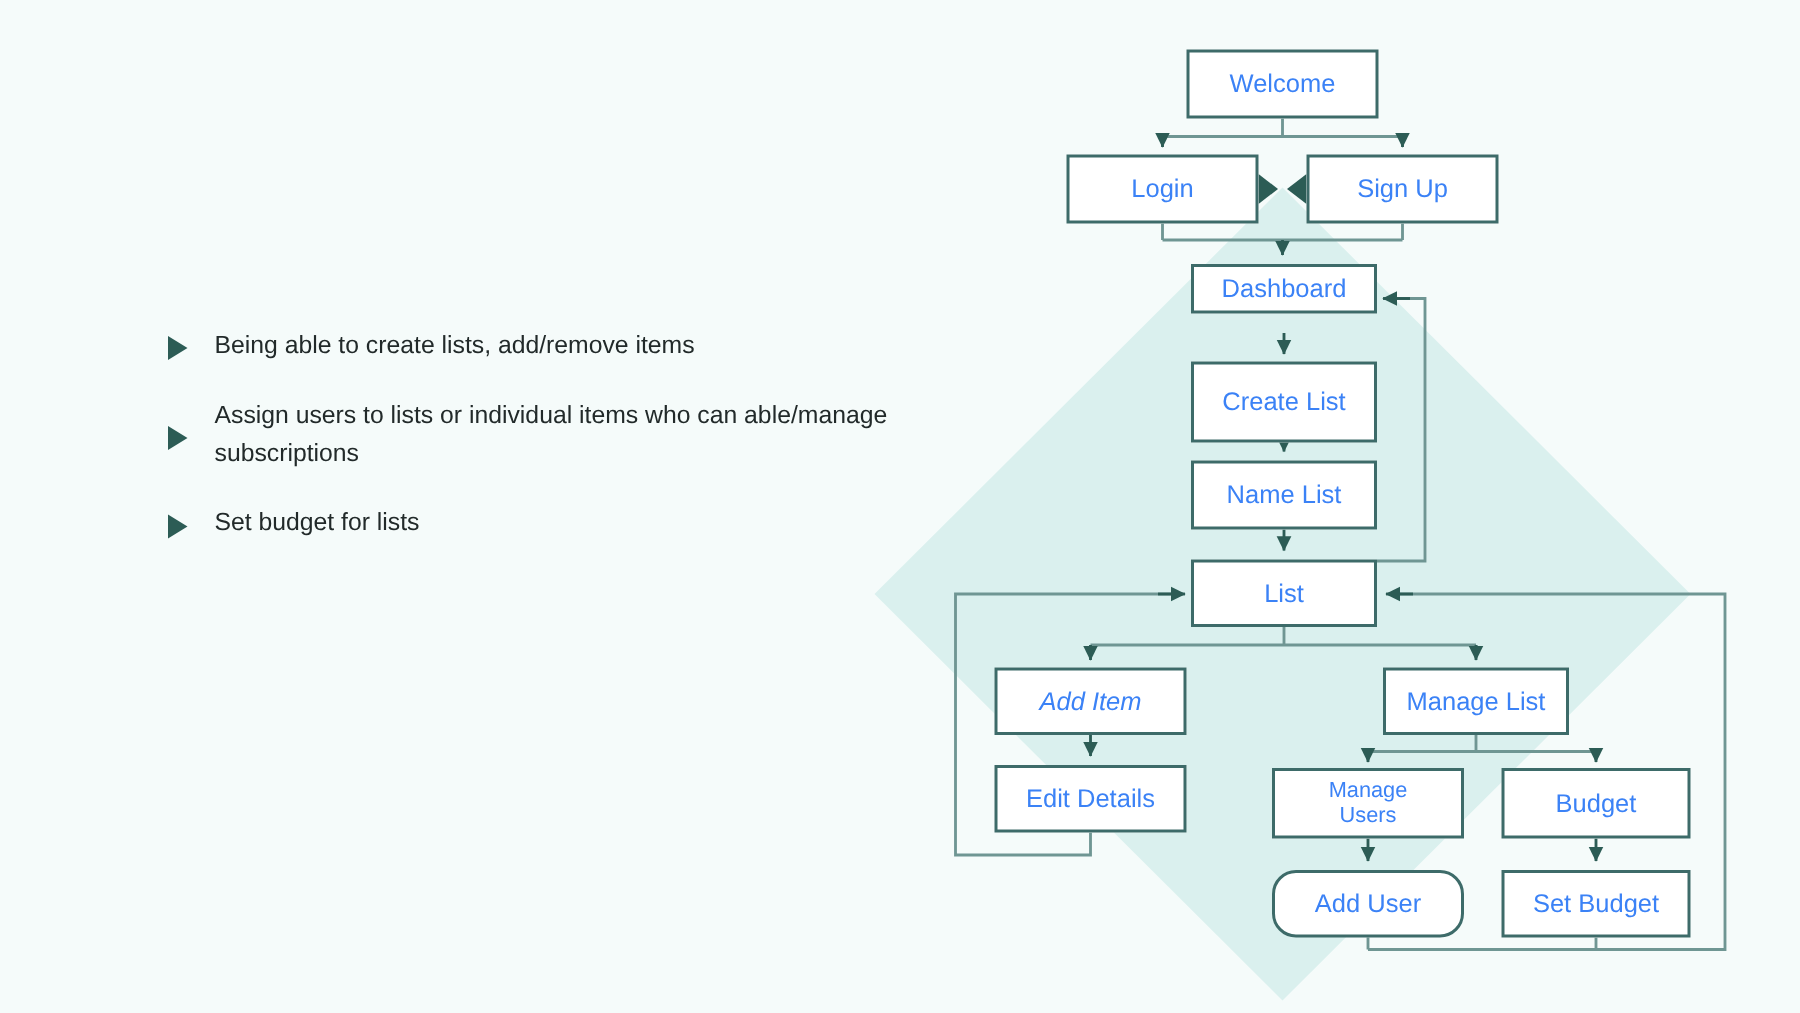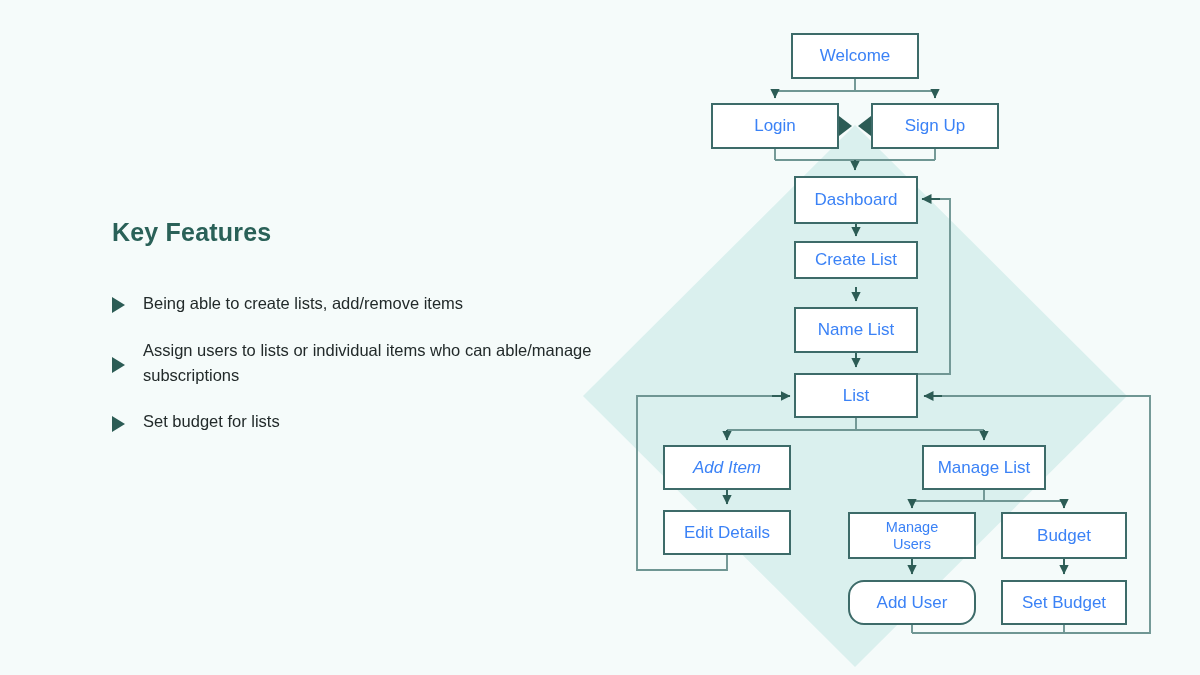--- a/index.html
+++ b/index.html
@@ -101,21 +101,20 @@
 
       <path d="M912,559 L912,574" marker-end="url(#ah)" stroke="#2c5c55"></path>
       <path d="M1064,559 L1064,574" marker-end="url(#ah)" stroke="#2c5c55"></path>
 
       <path d="M912,625 L912,633 M1064,625 L1064,633 M912,633 L1150,633 L1150,396 L930,396"></path>
       <path d="M942,396 L924,396" marker-end="url(#ah)" stroke="#2c5c55"></path>
     </g>
   </svg>
 
   <div id="left">
-    <div id="heading">Key Features</div>
 
     <div class="bullet">
       <span class="tri"></span>
       <span class="btext">Being able to create lists, add/remove items</span>
     </div>
     <div class="bullet">
       <span class="tri"></span>
       <span class="btext">Assign users to lists or individual items who can able/manage subscriptions</span>
     </div>
     <div class="bullet">
@@ -127,24 +126,24 @@
   <div id="nodes">
       <div class="node" style="left: 791px; top: 33px; width: 128px; height: 46px;">
         <span>Welcome</span>
       </div>
       <div class="node" style="left: 711px; top: 103px; width: 128px; height: 46px;">
         <span>Login</span>
       </div>
       <div class="node" style="left: 871px; top: 103px; width: 128px; height: 46px;">
         <span>Sign Up</span>
       </div>
-      <div class="node" style="left: 794px; top: 176px; width: 124px; height: 48px; text-align: center;">
+      <div class="node" style="left: 794px; top: 176px; width: 124px; height: 33px; text-align: center;">
         <span>Dashboard</span>
       </div>
-      <div class="node" style="left: 794px; top: 241px; width: 124px; height: 38px;">
+      <div class="node" style="left: 794px; top: 241px; width: 124px; height: 54px;">
         <span>Create List</span>
       </div>
       <div class="node" style="left: 794px; top: 307px; width: 124px; height: 46px;">
         <span>Name List</span>
       </div>
       <div class="node" style="left: 794px; top: 373px; width: 124px; height: 45px;">
         <span>List</span>
       </div>
       <div class="node" style="left: 663px; top: 445px; width: 128px; height: 45px; font-style: italic;">
         <span>Add Item</span>

